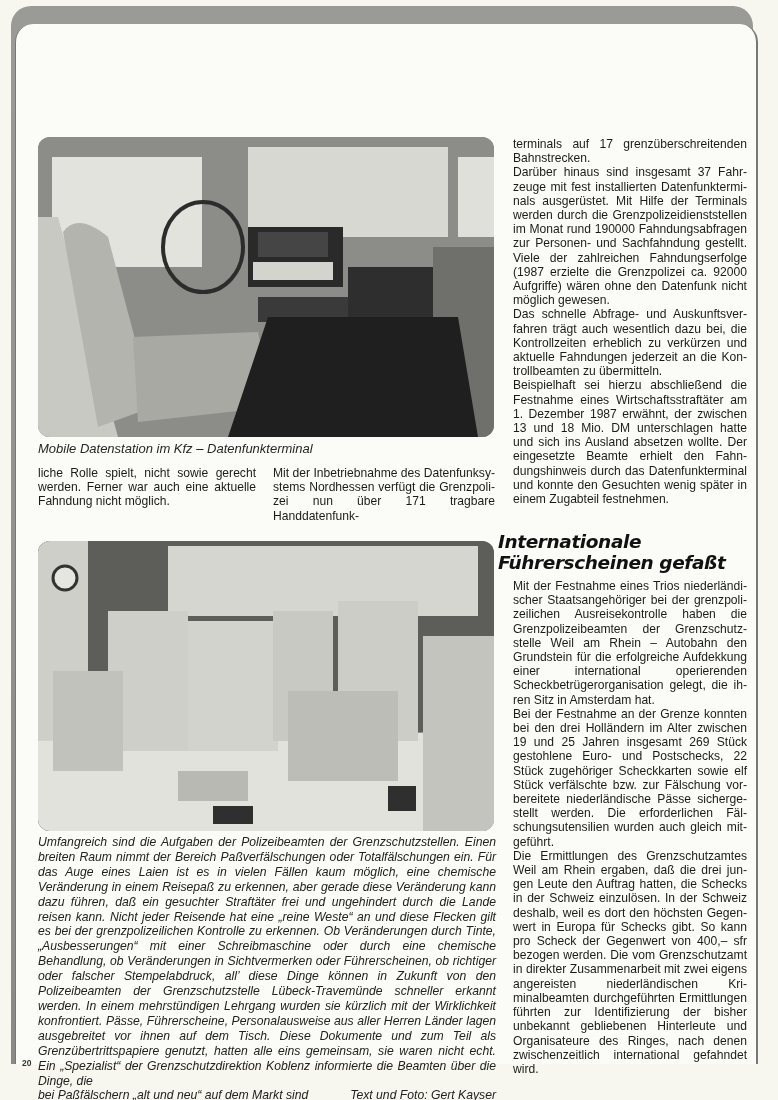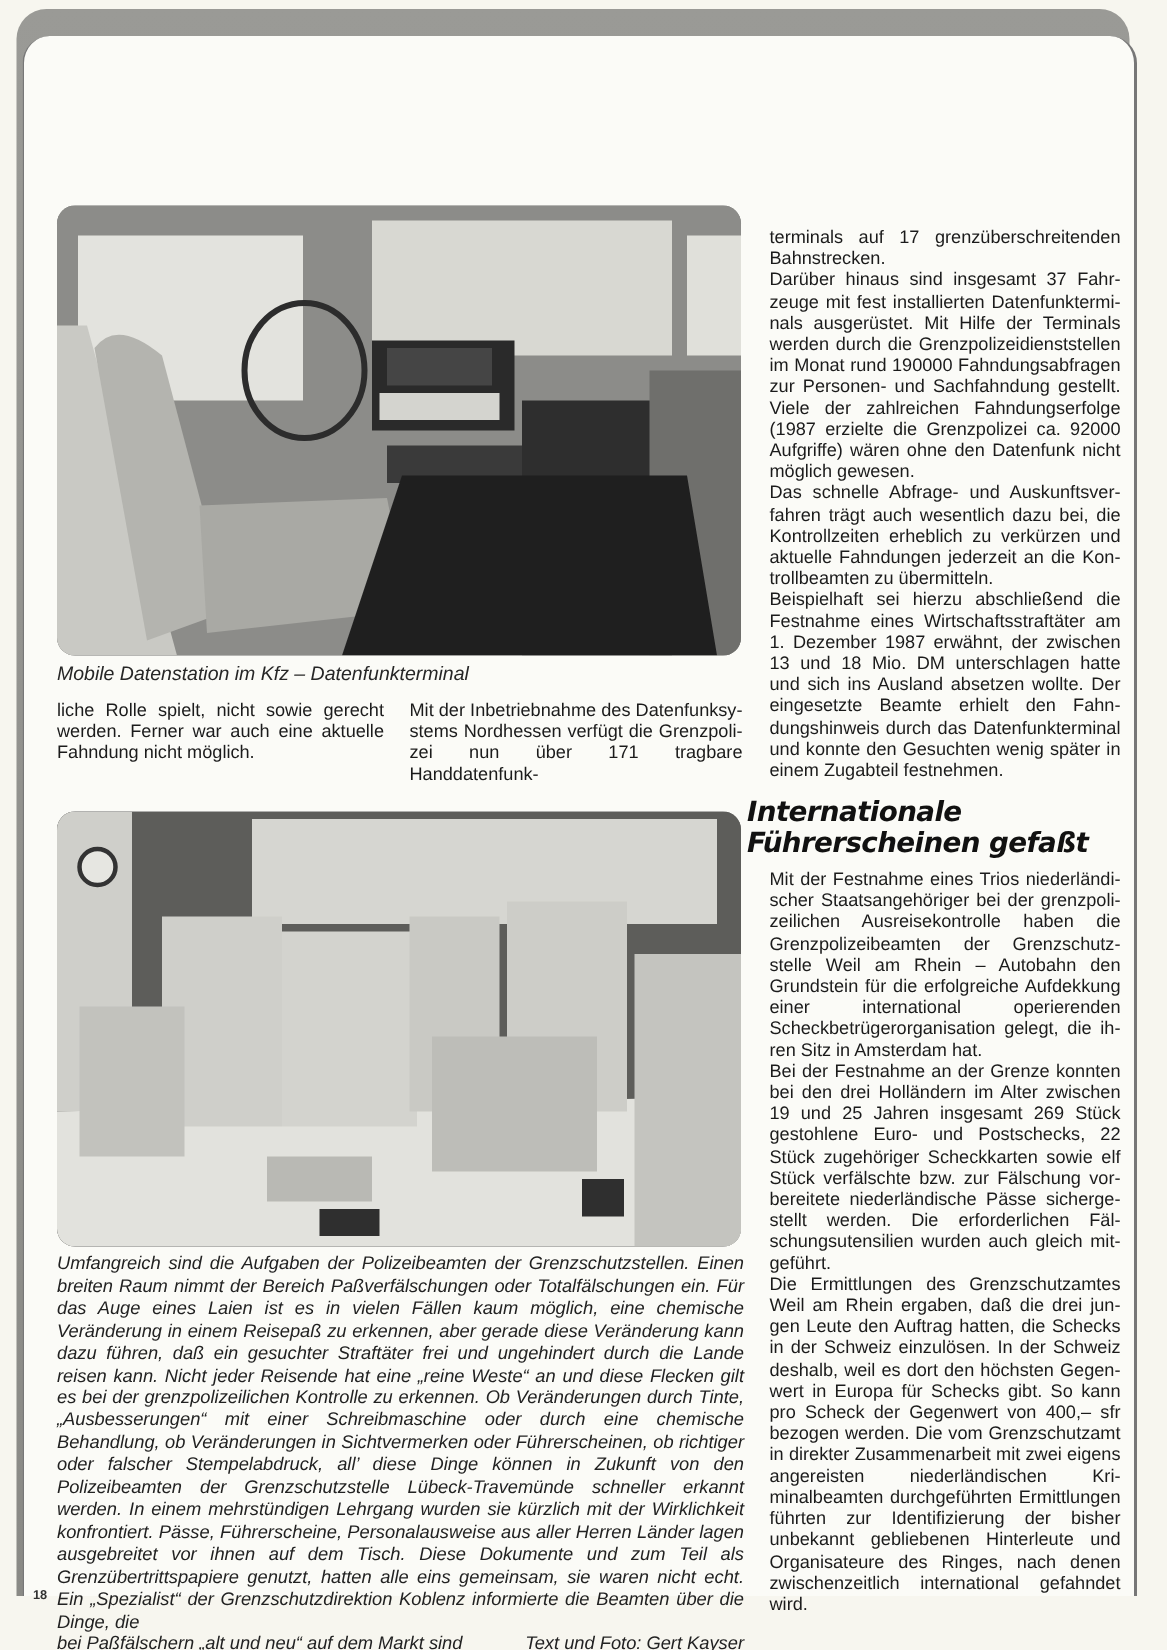--- a/index.html
+++ b/index.html
@@ -32,21 +32,21 @@
     position:absolute; left:38px; top:441px; font-style:italic; font-size:13px;
     color:#262626;
   }
   .col {
     position:absolute; font-size:12.1px; line-height:14.2px; text-align:justify;
     hyphens:manual;
   }
   .col p { margin:0; }
   #colA { left:38px; top:466px; width:218px; }
   #colB { left:273px; top:466px; width:222px; }
-  #colR1 { left:513px; top:151px; width:234px; }
+  #colR1 { left:513px; top:137px; width:234px; }
   #colR2 { left:513px; top:579px; width:234px; }
   .headline {
     position:absolute; left:498px; top:531px; width:240px;
     font-family:"DejaVu Sans", sans-serif; font-weight:bold; font-style:italic;
     font-size:18.5px; line-height:21px; color:#111; letter-spacing:-0.4px;
   }
   #caption2 {
     position:absolute; left:38px; top:835px; width:458px;
     font-style:italic; font-size:12.2px; line-height:14.9px; text-align:justify; color:#222;
   }
@@ -127,13 +127,13 @@
 </div>
 
 <div id="caption2">
   <span>Umfangreich sind die Aufgaben der Polizeibeamten der Grenzschutzstellen. Einen breiten Raum nimmt der Bereich Paßverfälschungen oder Totalfälschungen ein. Für das Auge eines Laien ist es in vielen Fällen kaum möglich, eine chemische Veränderung in einem Reisepaß zu erkennen, aber gerade diese Veränderung kann dazu führen, daß ein gesuchter Straftäter frei und ungehindert durch die Lande reisen kann. Nicht jeder Reisende hat eine „reine Weste“ an und diese Flecken gilt es bei der grenzpolizeilichen Kontrolle zu erkennen. Ob Veränderungen durch Tinte, „Ausbesserungen“ mit einer Schreibmaschine oder durch eine chemische Behandlung, ob Veränderungen in Sichtver­merken oder Führerscheinen, ob richtiger oder falscher Stempelabdruck, all’ diese Dinge können in Zukunft von den Polizeibeamten der Grenzschutzstelle Lübeck-Travemünde schneller erkannt werden. In einem mehrstündigen Lehrgang wurden sie kürzlich mit der Wirklichkeit konfrontiert. Pässe, Führerscheine, Personalausweise aus aller Herren Länder lagen ausgebreitet vor ihnen auf dem Tisch. Diese Dokumente und zum Teil als Grenzübertrittspapiere genutzt, hatten alle eins gemeinsam, sie waren nicht echt. Ein „Spezialist“ der Grenzschutzdirektion Koblenz informierte die Beamten über die Dinge, die</span>
   <div class="last">
     <span>bei Paßfälschern „alt und neu“ auf dem Markt sind</span>
     <span>Text und Foto: Gert Kayser</span>
   </div>
 </div>
 
-<div class="page-no">18</div>
+<div class="page-no">20</div>
 
 </body></html>

